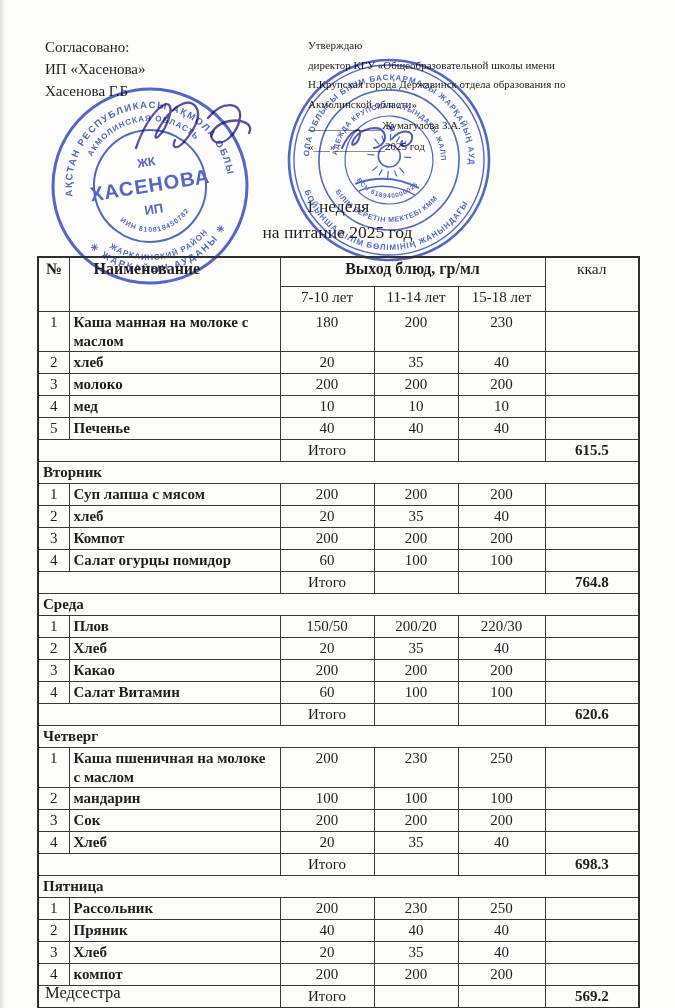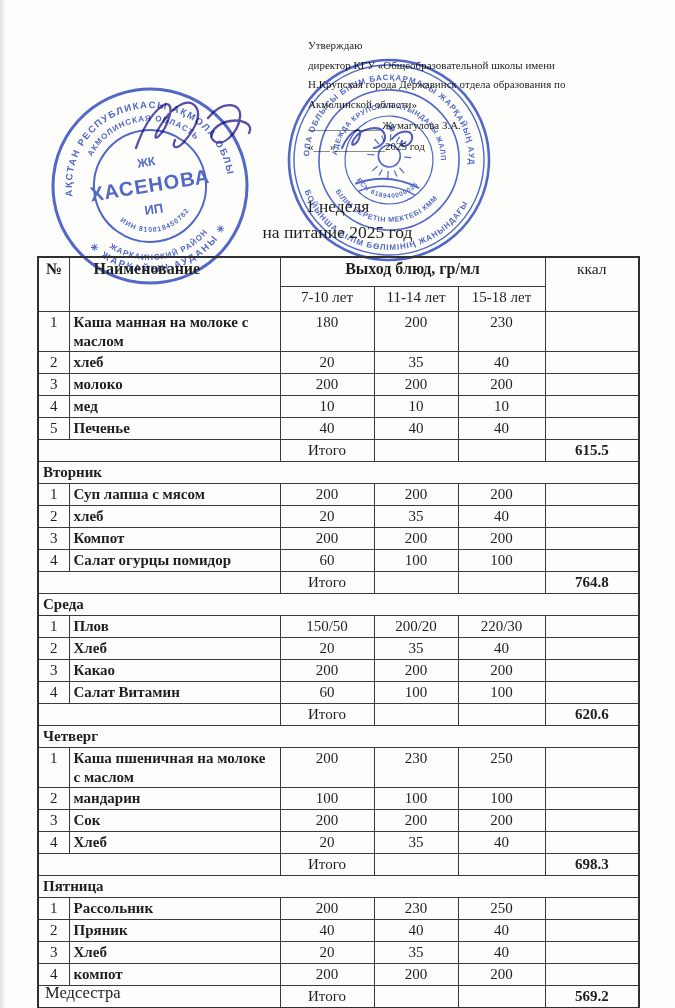--- a/index.html
+++ b/index.html
@@ -45,20 +45,25 @@
   .total-kcal{font-weight:bold;}
 
   
   .footer-note{left:45px;top:983px;font-size:16.5px;}
 </style>
 </head>
 <body>
 
 <div class="page">
 
+  <div class="abs hdr-left">
+    <div>Согласовано:</div>
+    <div>ИП «Хасенова»</div>
+    <div>Хасенова Г.Б</div>
+  </div>
 
   <div class="abs hdr-right">
     <div>Утверждаю</div>
     <div>директор КГУ «Общеобразовательной школы имени</div>
     <div>Н.Крупская города Державинск отдела образования по</div>
     <div>Акмолинской области»</div>
     <div class="sig-row">
       <span class="sig-blank">_____________</span>
       <span>Жумагулова З.А.</span>
     </div>

